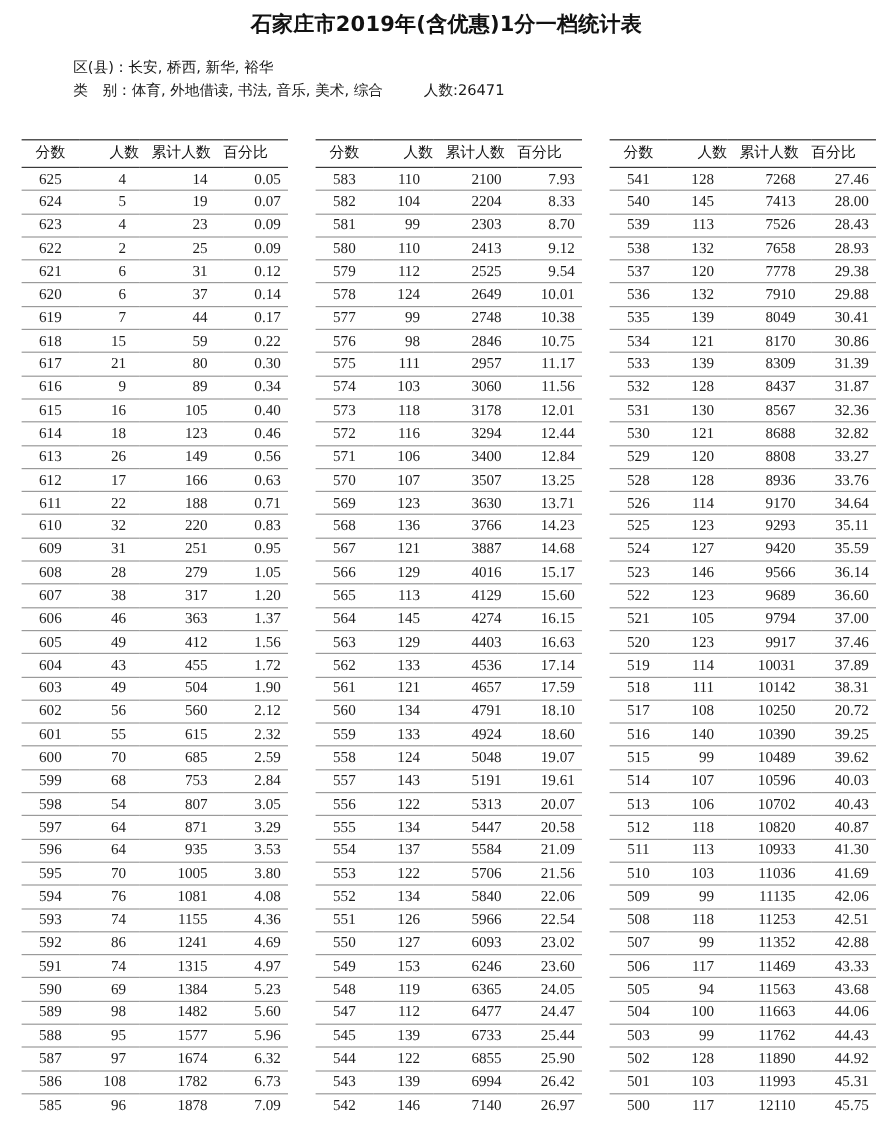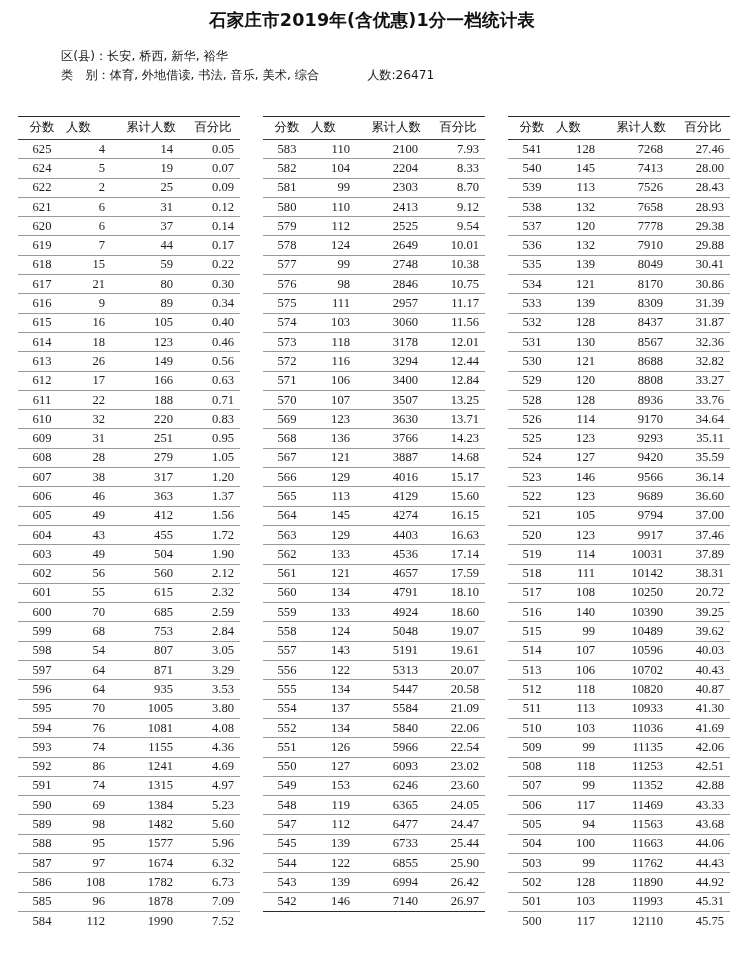--- a/index.html
+++ b/index.html
@@ -40,21 +40,21 @@
     font-size: 12.2px;
     line-height: 19px;
     color: #1a1a1a;
     white-space: nowrap;
   }
   .meta-row { display: block; }
   .meta-label { display: inline-block; padding-left: 43px; }
   .meta-value { display: inline-block; }
   .meta-count {
     display: inline-block;
-    margin-left: 48px;
+    margin-left: 34px;
   }
 
   
   .tbl-wrap {
     position: absolute;
     top: 116px;
     width: 222px;
   }
   #tbl-wrap-1 { left: 18px; }
   #tbl-wrap-2 { left: 263px; }
@@ -89,23 +89,23 @@
   table.score-table tbody tr:last-child td {
     border-bottom: none;
   }
 
   
   .c-score   { width: 48px;  text-align: center; }
   .c-count   { width: 50px;  text-align: right; padding-right: 11px !important; }
   .c-cum     { width: 70px;  text-align: right; padding-right: 13px !important; }
   .c-pct     { width: 54px;  text-align: right; padding-right: 6px !important; }
 
-  th.c-count { text-align: left; padding-right: 0 !important; }
+  th.c-count { text-align: right; padding-right: 0 !important; }
   th.c-cum   { text-align: center; padding-right: 0 !important; }
-  th.c-pct   { text-align: center; padding-right: 0 !important; }
+  th.c-pct   { text-align: left; padding-right: 0 !important; }
 </style>
 </head>
 <body>
 
 <div id="page">
 
   <div id="title">石家庄市2019年(含优惠)1分一档统计表</div>
 
   <div id="meta">
     <span class="meta-row">
@@ -133,20 +133,26 @@
             <td class="c-cum">14</td>
             <td class="c-pct">0.05</td>
           </tr>
           <tr>
             <td class="c-score">624</td>
             <td class="c-count">5</td>
             <td class="c-cum">19</td>
             <td class="c-pct">0.07</td>
           </tr>
           <tr>
+            <td class="c-score">623</td>
+            <td class="c-count">4</td>
+            <td class="c-cum">23</td>
+            <td class="c-pct">0.09</td>
+          </tr>
+          <tr>
             <td class="c-score">622</td>
             <td class="c-count">2</td>
             <td class="c-cum">25</td>
             <td class="c-pct">0.09</td>
           </tr>
           <tr>
             <td class="c-score">621</td>
             <td class="c-count">6</td>
             <td class="c-cum">31</td>
             <td class="c-pct">0.12</td>
@@ -562,20 +568,26 @@
             <td class="c-cum">5447</td>
             <td class="c-pct">20.58</td>
           </tr>
           <tr>
             <td class="c-score">554</td>
             <td class="c-count">137</td>
             <td class="c-cum">5584</td>
             <td class="c-pct">21.09</td>
           </tr>
           <tr>
+            <td class="c-score">553</td>
+            <td class="c-count">122</td>
+            <td class="c-cum">5706</td>
+            <td class="c-pct">21.56</td>
+          </tr>
+          <tr>
             <td class="c-score">552</td>
             <td class="c-count">134</td>
             <td class="c-cum">5840</td>
             <td class="c-pct">22.06</td>
           </tr>
           <tr>
             <td class="c-score">551</td>
             <td class="c-count">126</td>
             <td class="c-cum">5966</td>
             <td class="c-pct">22.54</td>

